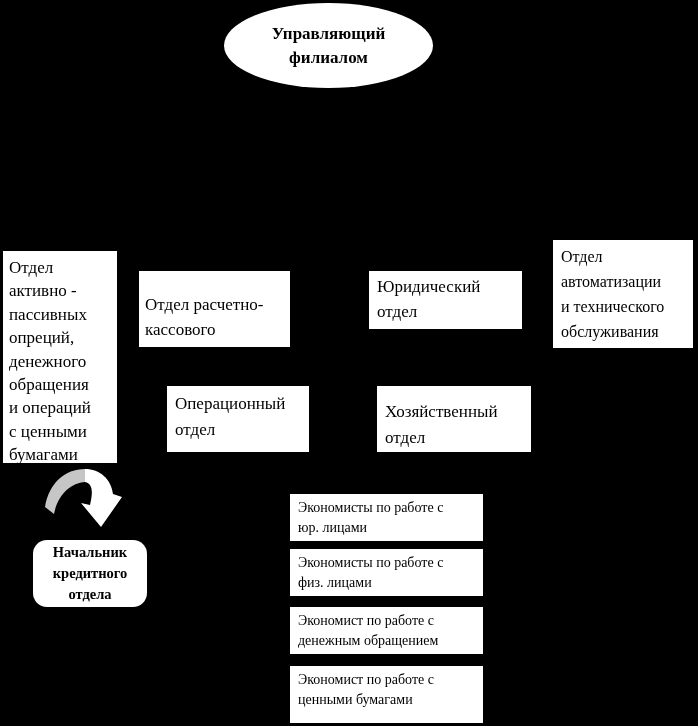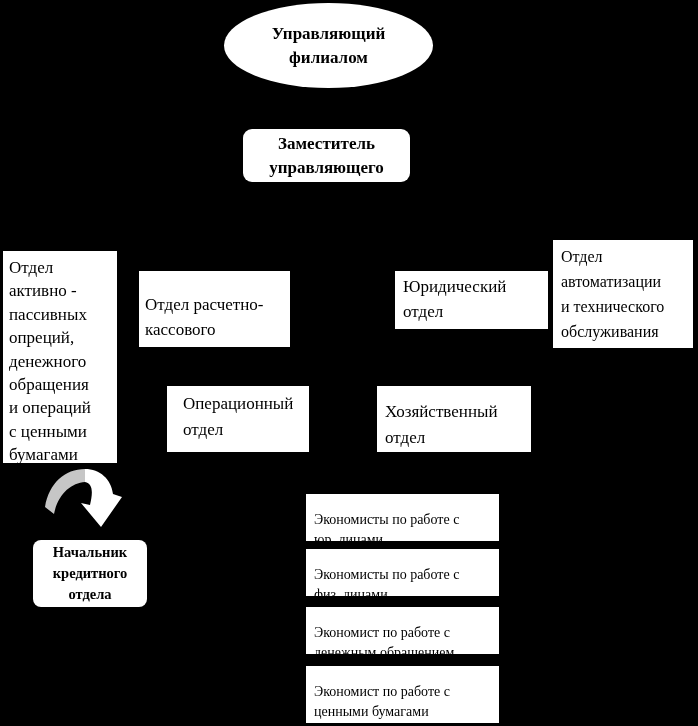--- a/index.html
+++ b/index.html
@@ -57,49 +57,49 @@
     left: 3px; top: 251px; width: 114px; height: 212px;
     padding: 5px 6px;
     line-height: 23.4px;
   }
   .settlement {
     left: 139px; top: 271px; width: 151px; height: 76px;
     padding: 21px 6px;
     line-height: 25px;
   }
   .legal {
-    left: 395px; top: 271px; width: 153px; height: 58px;
+    left: 369px; top: 271px; width: 153px; height: 58px;
     padding: 3px 8px;
     line-height: 25px;
   }
   .automation {
     left: 553px; top: 240px; width: 140px; height: 108px;
     padding: 4px 8px;
     font-size: 16px;
     line-height: 25px;
   }
   .operations {
     left: 167px; top: 386px; width: 142px; height: 66px;
-    padding: 5px 16px;
+    padding: 5px 8px;
     line-height: 26px;
   }
   .household {
     left: 377px; top: 386px; width: 154px; height: 66px;
     padding: 13px 8px;
     line-height: 26px;
   }
   .credit-head {
     left: 33px; top: 540px; width: 114px; height: 67px;
-    border-radius: 8px;
+    border-radius: 14px;
     font-size: 14.5px;
     line-height: 21px;
   }
   .economist {
-    left: 306px; width: 193px; height: 47px;
-    padding: 16px 8px;
+    left: 290px; width: 193px; height: 47px;
+    padding: 4px 8px;
     font-size: 14px;
     line-height: 20px;
     text-align: left;
   }
   .economist.e0 { top: 494px; }
   .economist.e1 { top: 549px; }
   .economist.e2 { top: 607px; }
   .economist.e3 { top: 666px; height: 57px; }
   .arrow-wrap {
     position: absolute;
@@ -107,22 +107,20 @@
   }
 </style>
 </head>
 <body>
 
 <div class="canvas">
 
   <div class="node center-node ellipse">Управляющий
 филиалом</div>
 
-  <div class="node center-node deputy">Заместитель
-управляющего</div>
 
   <div class="node dept active-passive">Отдел
 активно -
 пассивных
 опреций,
 денежного
 обращения
 и операций
 с ценными
 бумагами</div>

